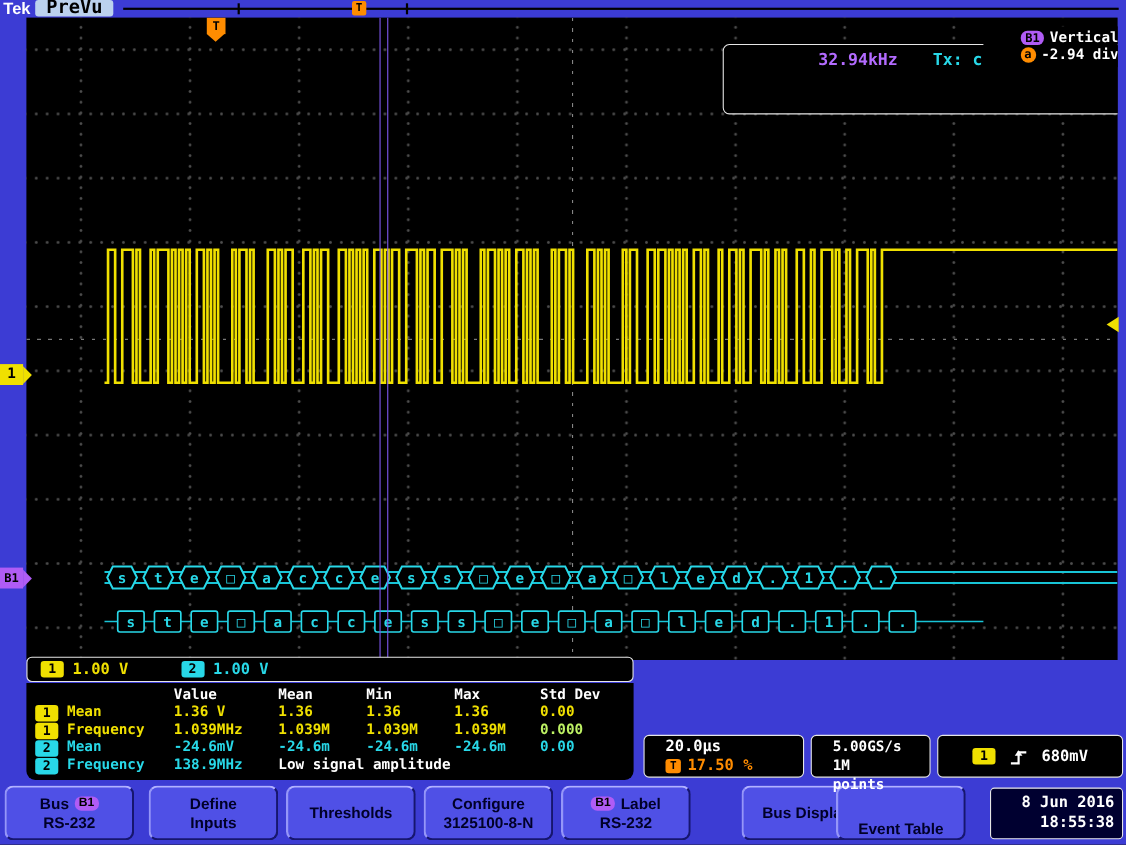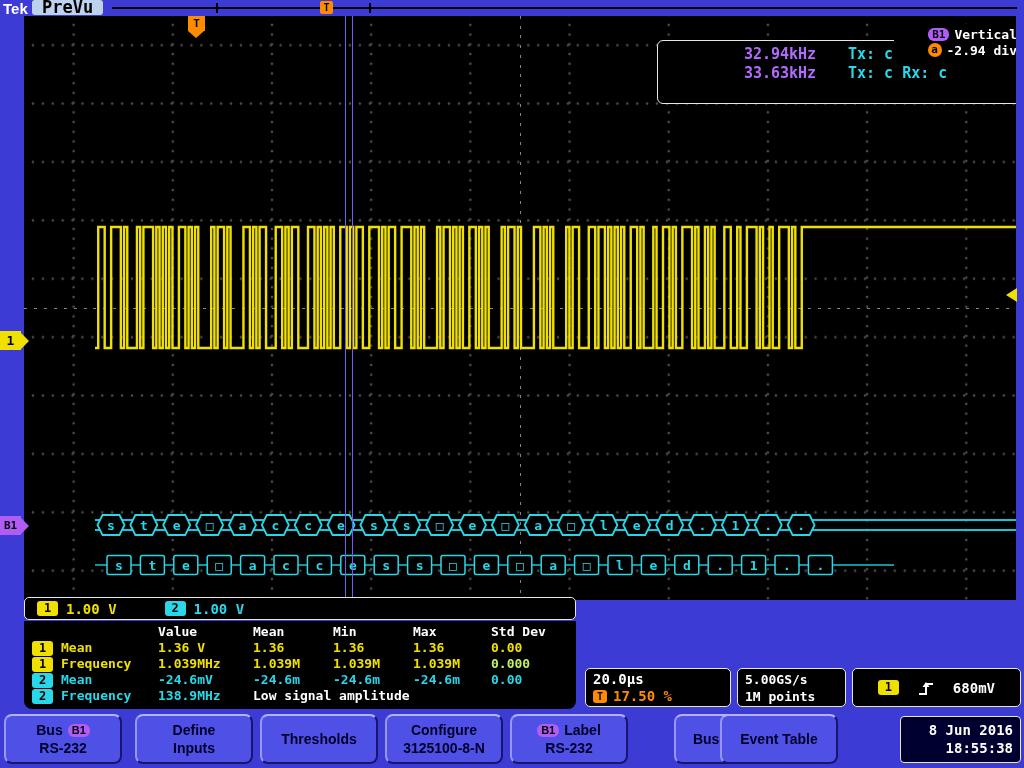--- a/index.html
+++ b/index.html
@@ -66,21 +66,21 @@
   .p-yellow{background:#f0e000;}.p-cyan{background:#28d8e8;}.p-orange{background:#ff8c00;width:14px;height:13px;font-size:10px;line-height:13px;}
   .scale-val{font-size:14px;font-weight:bold;margin-right:48px;}
   .meastable{position:absolute;left:24px;top:621px;width:552px;height:88px;background:#000;
       border-radius:0 0 8px 8px;padding:3px 4px 0 8px;box-sizing:border-box;font-size:13px;font-weight:bold;z-index:8;}
   .meas-row{display:grid;grid-template-columns:126px 95px 80px 80px 78px 1fr;height:16px;line-height:16px;align-items:center;}
   .meas-head{color:#fff;}
   .meas-name{display:flex;align-items:center;}
   .meas-note{color:#fff;}
   
   .infobox{position:absolute;background:#000;border:1px solid #e6e6e6;border-radius:5px;box-sizing:border-box;
-      color:#fff;font-size:14px;font-weight:bold;padding:2px 7px;z-index:8;}
+      color:#fff;font-size:14px;font-weight:bold;padding:2px 19px;z-index:8;}
   .hbox{left:585px;top:668px;width:146px;height:39px;}
   .hbox .l2{color:#ff8c00;display:flex;align-items:center;gap:6px;margin-top:1px;}
   .abox{left:737px;top:668px;width:109px;height:39px;font-size:13px;line-height:17px;}
   .tbox{left:852px;top:668px;width:169px;height:39px;display:flex;align-items:center;justify-content:space-evenly;}
   
   .menu-btn{position:absolute;top:714px;width:118px;height:50px;background:#4f50e6;border-radius:8px;
       border-top:2px solid #b2b2ff;border-left:2px solid #9596f8;border-bottom:2px solid #16166e;
       border-right:2px solid #16166e;box-sizing:border-box;display:flex;flex-direction:column;
       align-items:center;justify-content:center;color:#000028;font:bold 14px "Liberation Sans",sans-serif;
       cursor:pointer;}
@@ -197,21 +197,20 @@
         <text x="763" y="554" text-anchor="middle" fill="#28d8e8" font-family="DejaVu Sans Mono, monospace" font-size="13" font-weight="bold">.</text>
         <rect x="784.4" y="539.5" width="24" height="19" rx="2" fill="#000" stroke="#28d8e8" stroke-width="1.5"></rect>
         <text x="796.4" y="554" text-anchor="middle" fill="#28d8e8" font-family="DejaVu Sans Mono, monospace" font-size="13" font-weight="bold">.</text>
       </svg>
     <div class="cursor" style="left:321px"></div>
     <div class="cursor" style="left:328px"></div>
     <div class="trigflag">T</div>
 
     <div class="cursor-box">
       <div class="cur-line"><span class="freq">32.94kHz</span><span class="busdec">Tx: c Rx: c</span></div>
-      <div class="cur-line"><span class="freq">33.63kHz</span><span class="busdec">Tx: c Rx: c</span></div>
     </div>
 
     <div class="b1box">
       <div class="b1row">
           <span class="b1pill">B1</span>
           <span>Vertical</span>
         </div>
       <div class="b1row">
           <span class="knob-a">a</span>
           <span>-2.94 div</span>
@@ -334,21 +333,21 @@
           <span class="b1pill">B1</span>
           <span>Label</span>
         </div>
         <div class="btn-line">RS-232</div>
       </div>
       <div class="menu-btn" style="left: 635px; margin-left: 39px;">
         <div class="btn-line">
           <span>Bus Display</span>
         </div>
       </div>
-      <div class="menu-btn" style="left: 720px;">
+      <div class="menu-btn" style="left: 760px; justify-content: flex-end;">
         <div class="btn-line">
           <span>Event Table</span>
         </div>
       </div>
     </div>
 
   <div class="datebox">
     <div>8 Jun 2016</div>
     <div>18:55:38</div>
   </div>

